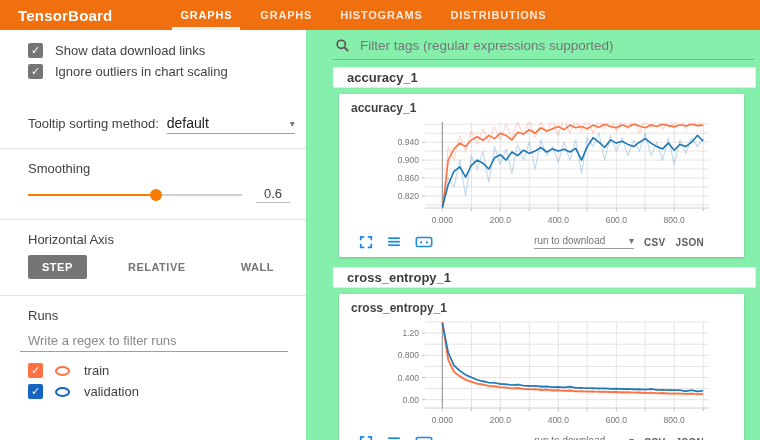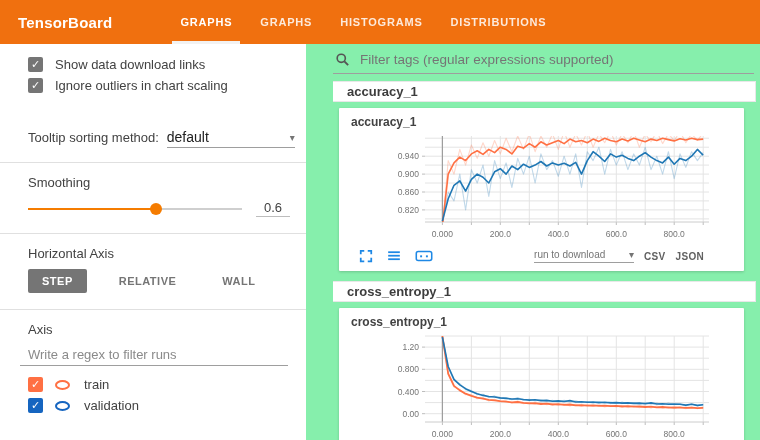--- a/index.html
+++ b/index.html
@@ -1,20 +1,20 @@
 <!DOCTYPE html>
 <html><head>
 <meta charset="utf-8">
 <style>
   * { margin:0; padding:0; box-sizing:border-box; }
   html,body { width:760px; height:440px; overflow:hidden;
     font-family:"Liberation Sans", sans-serif; background:#fff; }
 
   
-  .appbar { height:44px; background:#f0700f; display:flex; align-items:stretch;
+  .appbar { height:30px; background:#f0700f; display:flex; align-items:stretch;
     color:#fff; }
   .appbar-title { font-size:15px; font-weight:bold; letter-spacing:.2px;
     padding:0 18px; display:flex; align-items:center; }
   .tabs { display:flex; margin-left:36px; }
   .tab { font-size:11px; font-weight:bold; letter-spacing:.8px; padding:0 14px;
     display:flex; align-items:center; position:relative; color:rgba(255,255,255,.85);
     cursor:pointer; }
   .tab.active { color:#fff; }
   .tab.active::after { content:""; position:absolute; left:6px; right:6px;
     bottom:0; height:3px; background:#f2f2f2; }
@@ -39,21 +39,21 @@
   .divider { height:1px; background:#e0e0e0; margin:10px 0; }
   .section-label { padding:2px 0 6px 28px; font-size:13px; color:#424242; }
   .slider-row { display:flex; align-items:center; padding:4px 16px 6px 28px; }
   .slider { position:relative; flex:1; height:14px; cursor:pointer; }
   .slider .track-l { position:absolute; top:6px; left:0; width:60%; height:2px; background:#f57c00; }
   .slider .track-r { position:absolute; top:6px; left:60%; right:0; height:2px; background:#cfcfcf; }
   .slider .knob { position:absolute; top:1px; left:calc(60% - 6px); width:12px; height:12px;
     border-radius:50%; background:#f57c00; }
   .slider-val { width:34px; text-align:center; font-size:13px; color:#424242;
     border-bottom:1px solid #bdbdbd; margin-left:14px; padding-bottom:1px; }
-  .axis-btns { display:flex; align-items:center; padding:2px 0 6px 28px; }
+  .axis-btns { display:flex; align-items:center; padding:2px 0 6px 28px;justify-content:space-between; }
   .axis-btn { font-size:11px; font-weight:bold; letter-spacing:.5px; color:#757575;
     padding:6px 14px; margin-right:18px; border-radius:2px; cursor:pointer; }
   .axis-btn.active { background:#757575; color:#fff; }
   .regex-input { display:block; margin:2px 16px 8px 20px; border:none;
     border-bottom:1px solid #9e9e9e; font-size:13px; color:#424242; width:268px;
     padding:2px 0 3px 8px; background:transparent; outline:none;
     font-family:"Liberation Sans", sans-serif; }
   .regex-input::placeholder { color:#8a8a8a; }
   .run-circle { width:15px; height:10px; border:2px solid; border-radius:50%;
     margin-right:14px; flex:none; }
@@ -127,21 +127,21 @@
 
     <div class="section-label">Horizontal Axis</div>
     <div class="axis-btns">
       <div class="axis-btn active">STEP</div>
       <div class="axis-btn">RELATIVE</div>
       <div class="axis-btn">WALL</div>
     </div>
 
     <div class="divider"></div>
 
-    <div class="section-label">Axis</div>
+    <div class="section-label">Runs</div>
     <input class="regex-input" placeholder="Write a regex to filter runs" style="">
     <div class="side-row">
       <div class="cb" style="background: rgb(255, 112, 67);">✓</div>
       <div class="run-circle" style="border-color: rgb(255, 112, 67);"></div>
       <span>train</span>
     </div>
     <div class="side-row">
       <div class="cb" style="background: rgb(21, 101, 192);">✓</div>
       <div class="run-circle" style="border-color: rgb(21, 101, 192);"></div>
       <span>validation</span>

